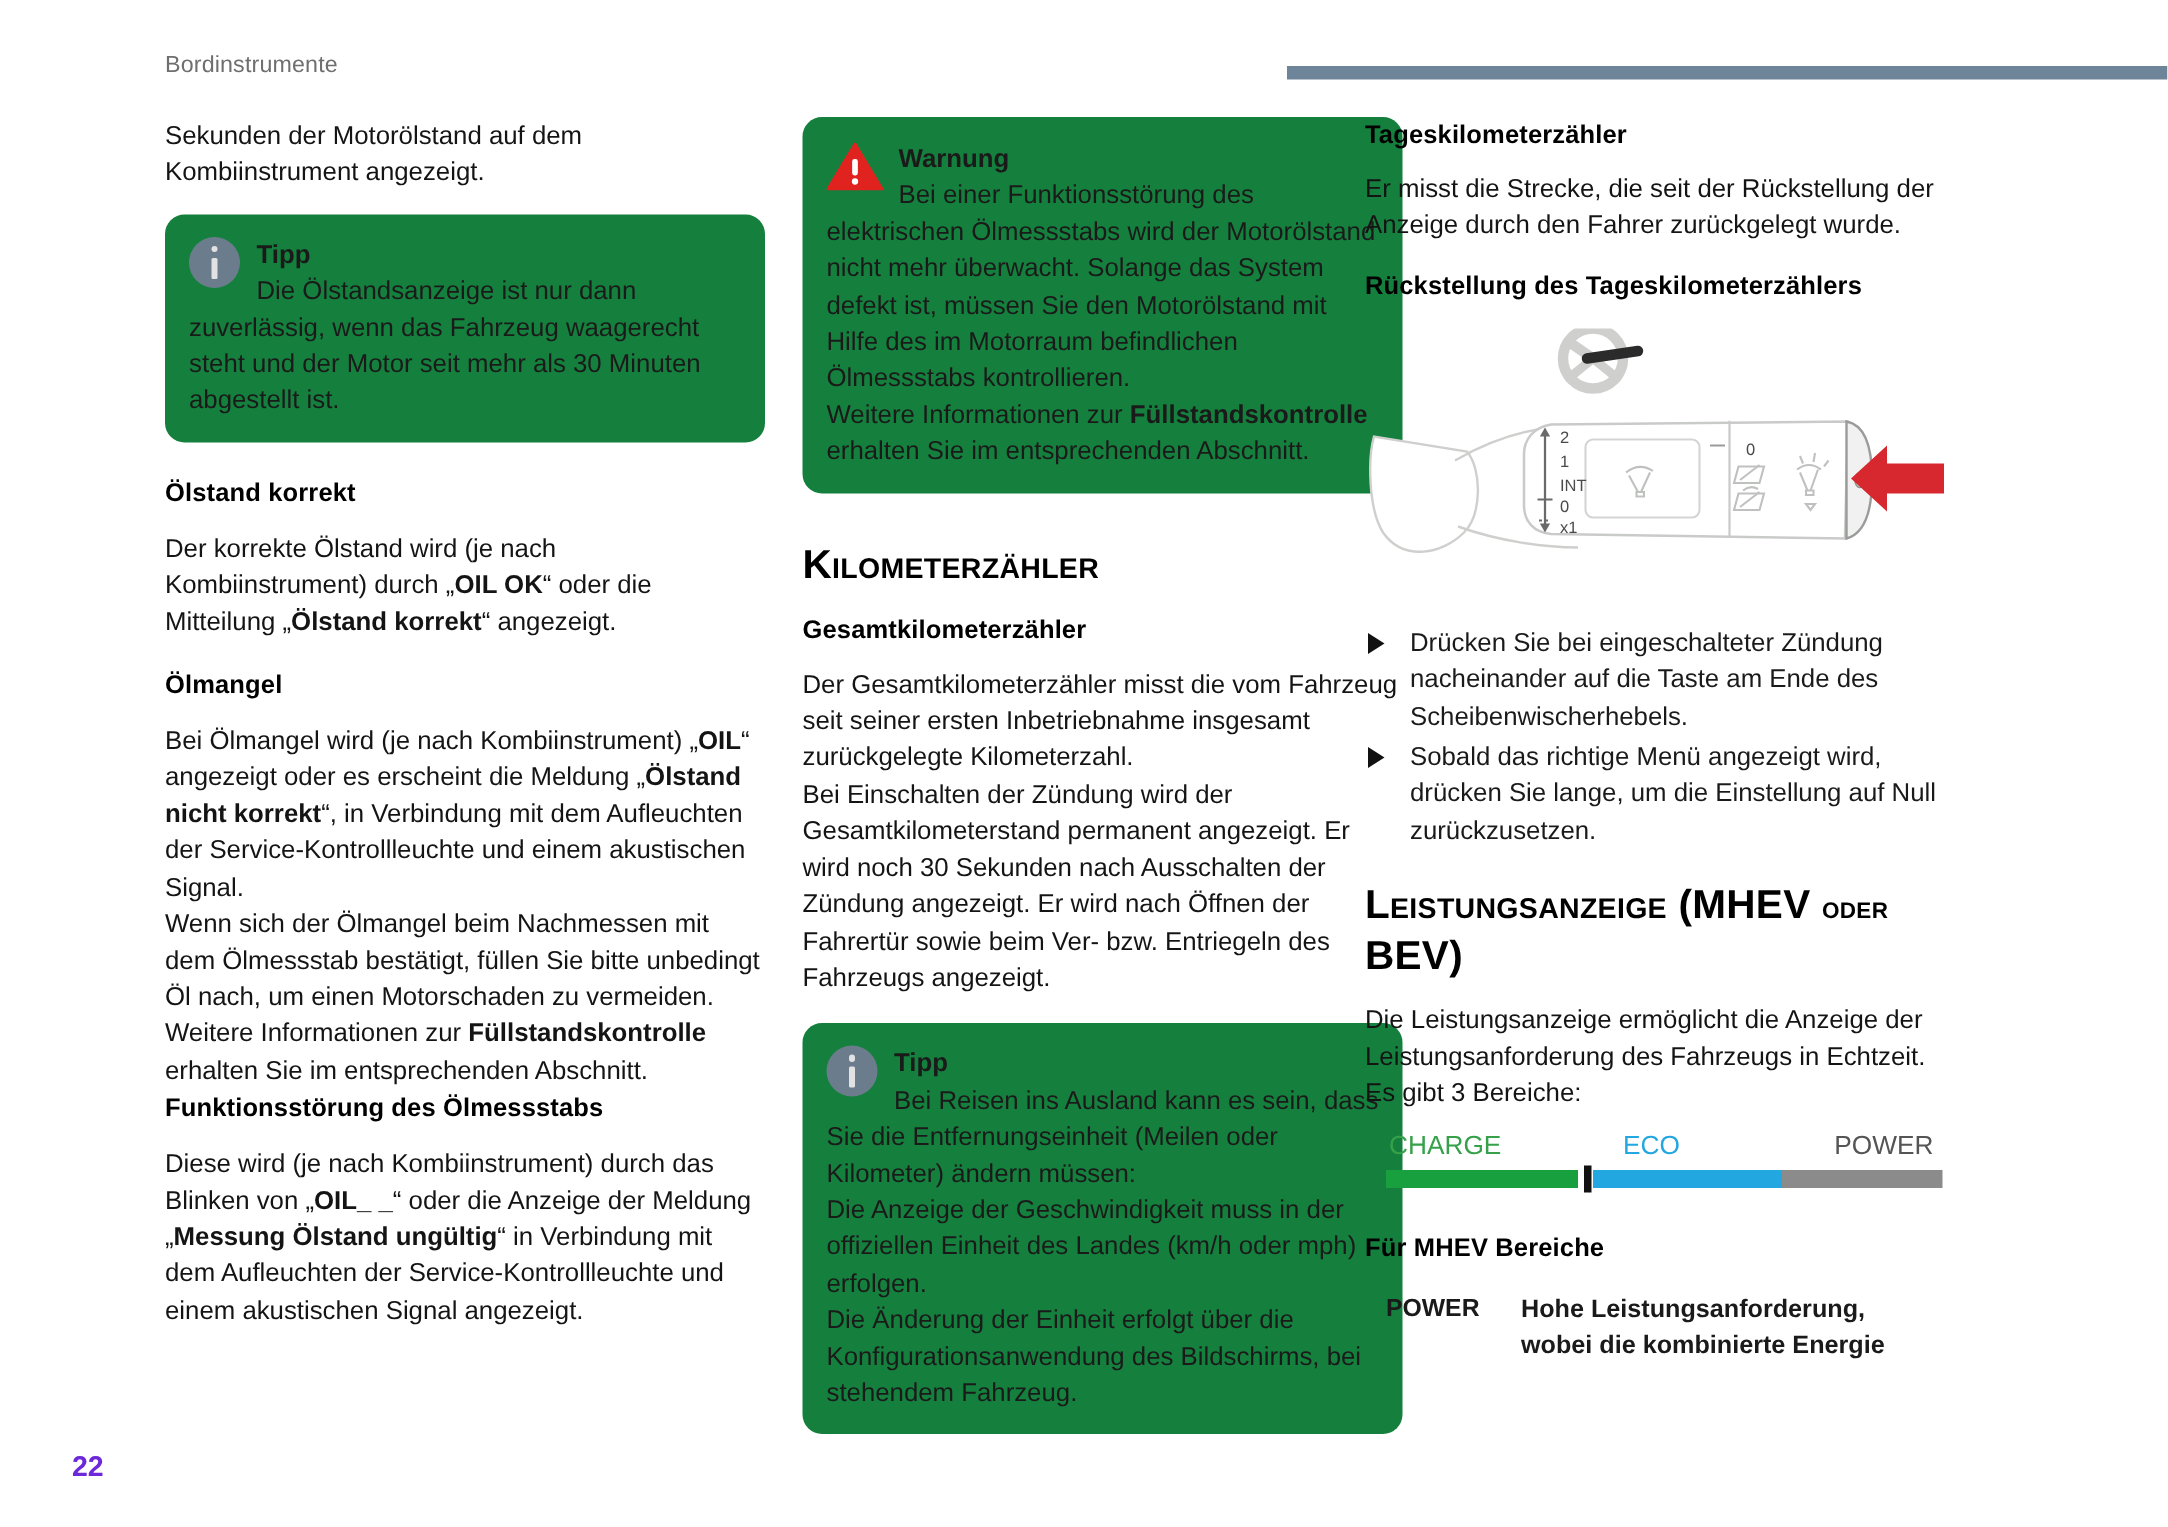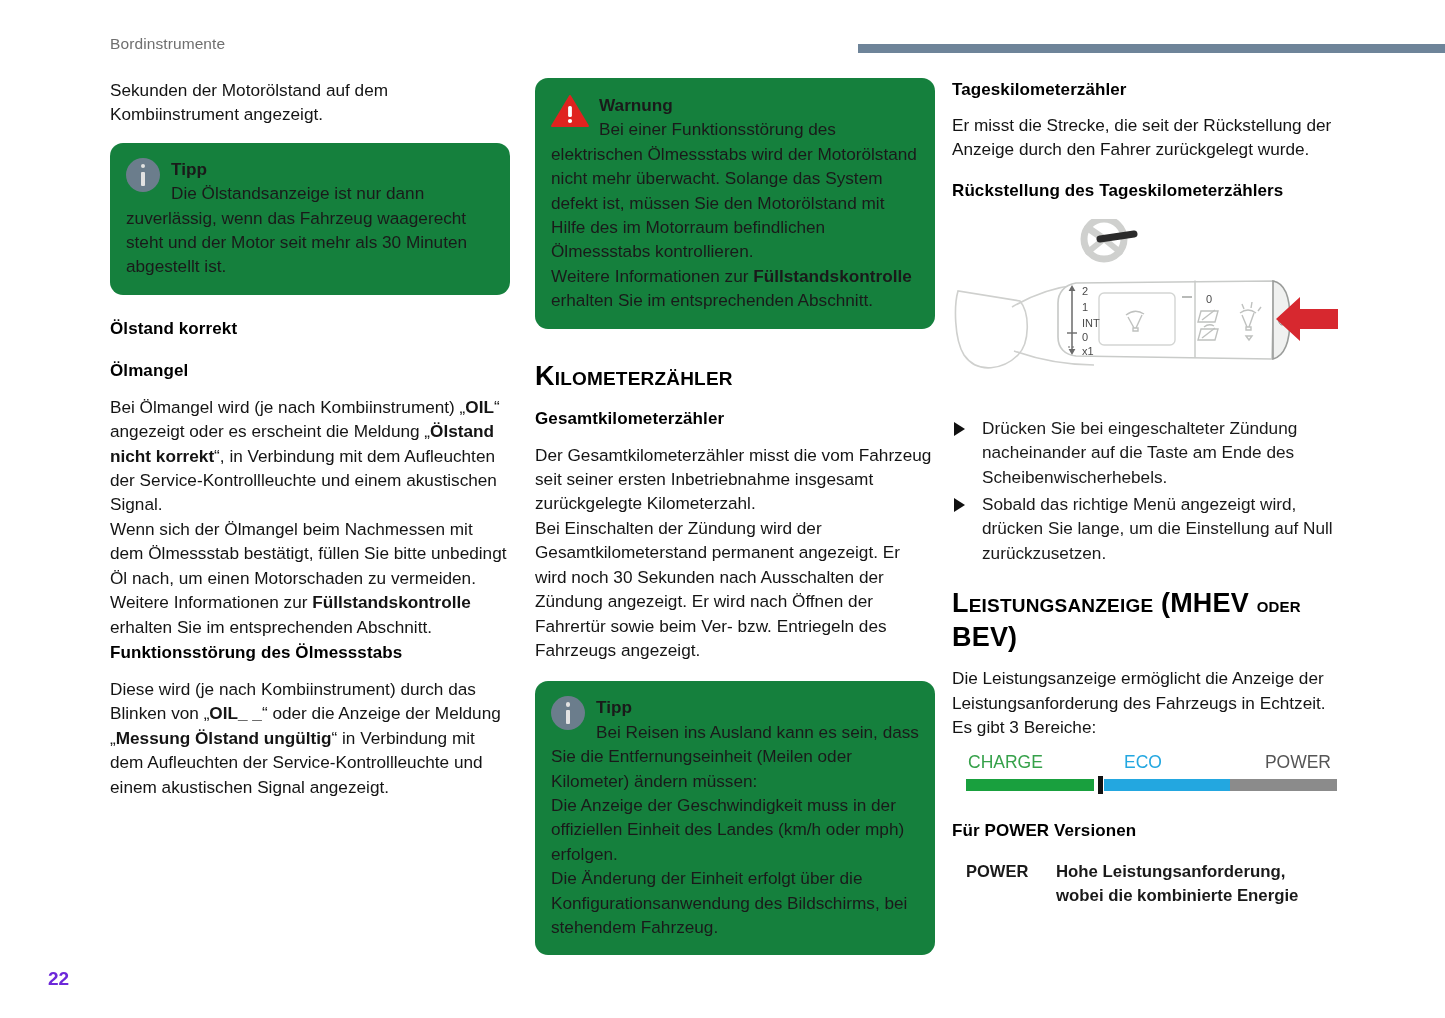--- a/index.html
+++ b/index.html
@@ -19,21 +19,21 @@
   }
   .hdr-bar {
     position:absolute; left:858px; top:44px;
     width:587px; height:9px; background:#6e8499;
   }
 
   
   .col { position:absolute; top:78px; }
   .col1 { left:110px;  width:400px; }
   .col2 { left:535px;  width:400px; }
-  .col3 { left:952px;  width:400px; }
+  .col3 { left:910px;  width:400px; }
 
   
   p.body, div.body {
     font-size:17.2px; line-height:24.4px;
     color:#141414; margin-bottom:0;
   }
   p.body + p.body { margin-top:0; }
   .gap { margin-top:18px; }
 
   h3.sub {
@@ -149,20 +149,21 @@
     </p>
 
     <div class="box gap" style="margin-top:16px;">
       <div class="ico-info"></div>
       <span class="ttl">Tipp</span><br>
       <span>Die Ölstandsanzeige ist nur dann zuverlässig, wenn das Fahrzeug waagerecht steht und der Motor seit mehr als 30 Minuten abgestellt ist.</span>
     </div>
 
     <h3 class="sub" style="margin-top:22px;">Ölstand korrekt</h3>
 
+    <p class="body"><span>Der korrekte Ölstand wird (je nach Kombiinstrument) durch „</span><b>OIL OK</b><span>“ oder die Mitteilung „</span><b>Ölstand korrekt</b><span>“ angezeigt.</span></p>
 
     <h3 class="sub" style="margin-top:19px;">Ölmangel</h3>
 
     <p class="body"><span>Bei Ölmangel wird (je nach Kombiinstrument) „</span><b>OIL</b><span>“ angezeigt oder es erscheint die Meldung „</span><b>Ölstand nicht korrekt</b><span>“, in Verbindung mit dem Aufleuchten der Service-Kontrollleuchte und einem akustischen Signal.</span></p>
 
     <p class="body">Wenn sich der Ölmangel beim Nachmessen mit dem Ölmessstab bestätigt, füllen Sie bitte unbedingt Öl nach, um einen Motorschaden zu vermeiden.</p>
 
     <p class="body"><span>Weitere Informationen zur </span><b>Füllstandskontrolle</b><span> erhalten Sie im entsprechenden Abschnitt.</span></p>
 
     <h3 class="sub" style="margin-top:2px;">Funktionsstörung des Ölmessstabs</h3>
@@ -307,21 +308,21 @@
         <span class="lbl-power">POWER</span>
       </div>
       <div class="gauge-bar">
         <div class="seg seg-charge"></div>
         <div class="seg seg-eco"></div>
         <div class="seg seg-power"></div>
         <div class="seg seg-tick"></div>
       </div>
     </div>
 
-    <h3 class="sub" style="margin-top:28px; margin-bottom:0;">Für POWER Versionen</h3>
+    <h3 class="sub" style="margin-top:28px; margin-bottom:0;">Für MHEV Bereiche</h3>
 
     <div class="mhev-row">
       <div class="mhev-key">POWER</div>
       <div class="mhev-val">
         <span>Hohe Leistungsanforderung,</span><br>
         <span>wobei die kombinierte Energie</span>
       </div>
     </div>
   </div>
 

